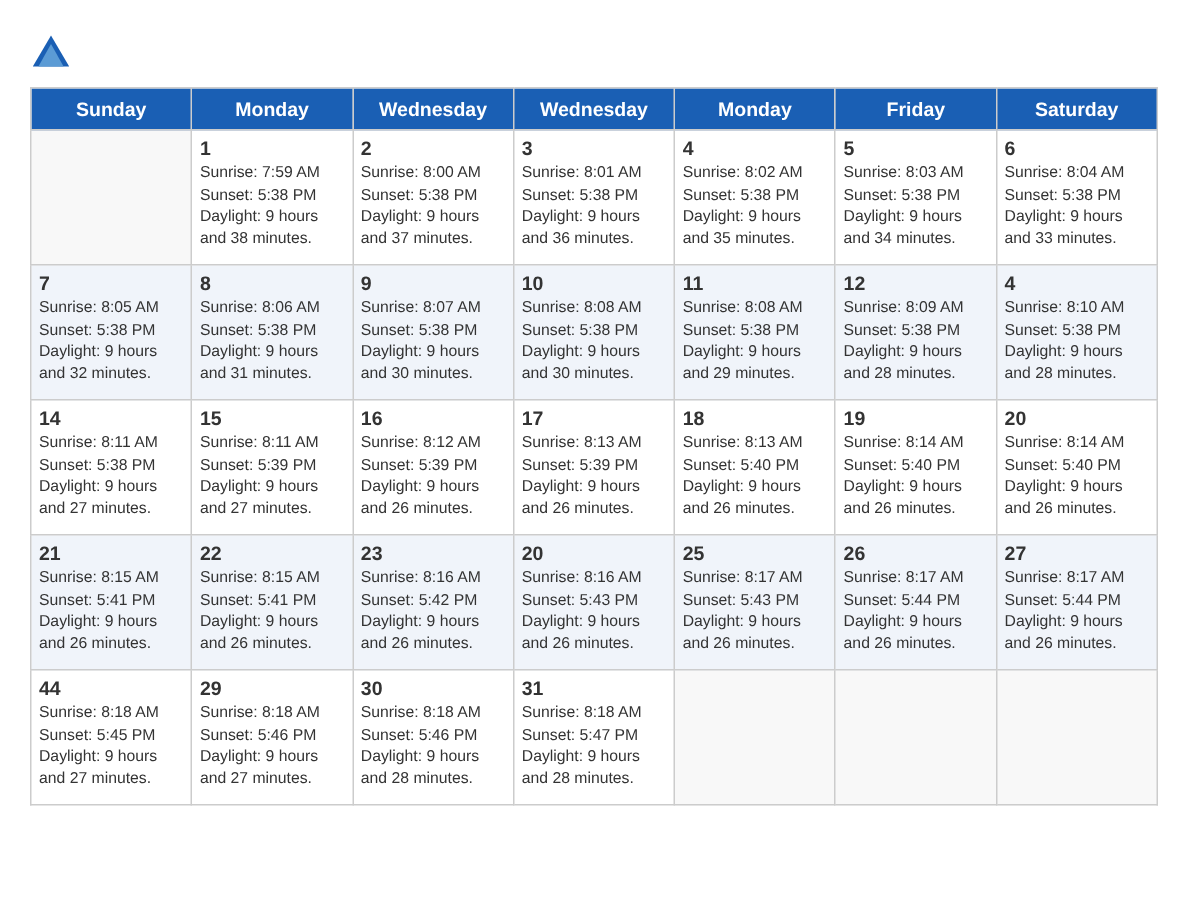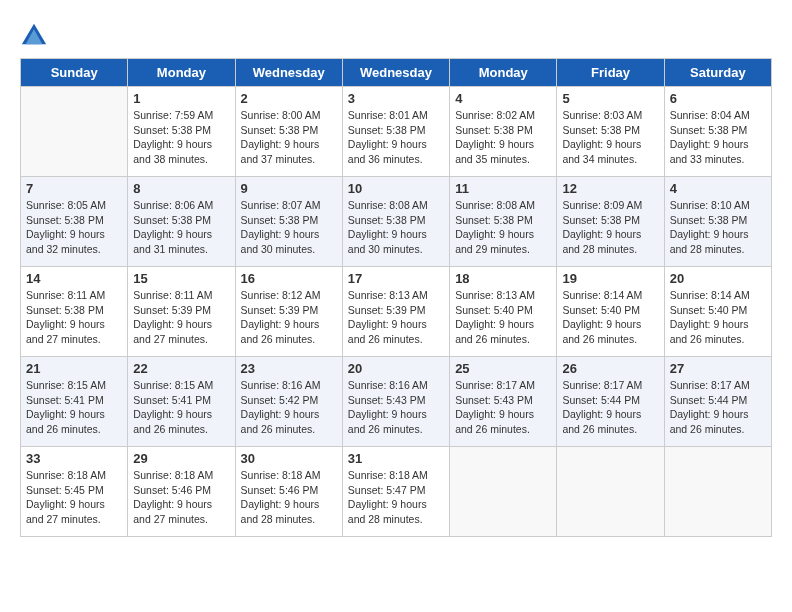--- a/index.html
+++ b/index.html
@@ -233,21 +233,21 @@
           <span class="day-number">26</span>
           <div class="day-info">Sunrise: 8:17 AM<br>Sunset: 5:44 PM<br>Daylight: 9 hours and 26 minutes.</div>
         </td>
         <td>
           <span class="day-number">27</span>
           <div class="day-info">Sunrise: 8:17 AM<br>Sunset: 5:44 PM<br>Daylight: 9 hours and 26 minutes.</div>
         </td>
       </tr>
       <tr>
         <td>
-          <span class="day-number">33</span>
+          <span class="day-number">44</span>
           <div class="day-info">Sunrise: 8:18 AM<br>Sunset: 5:45 PM<br>Daylight: 9 hours and 27 minutes.</div>
         </td>
         <td>
           <span class="day-number">29</span>
           <div class="day-info">Sunrise: 8:18 AM<br>Sunset: 5:46 PM<br>Daylight: 9 hours and 27 minutes.</div>
         </td>
         <td>
           <span class="day-number">30</span>
           <div class="day-info">Sunrise: 8:18 AM<br>Sunset: 5:46 PM<br>Daylight: 9 hours and 28 minutes.</div>
         </td>

